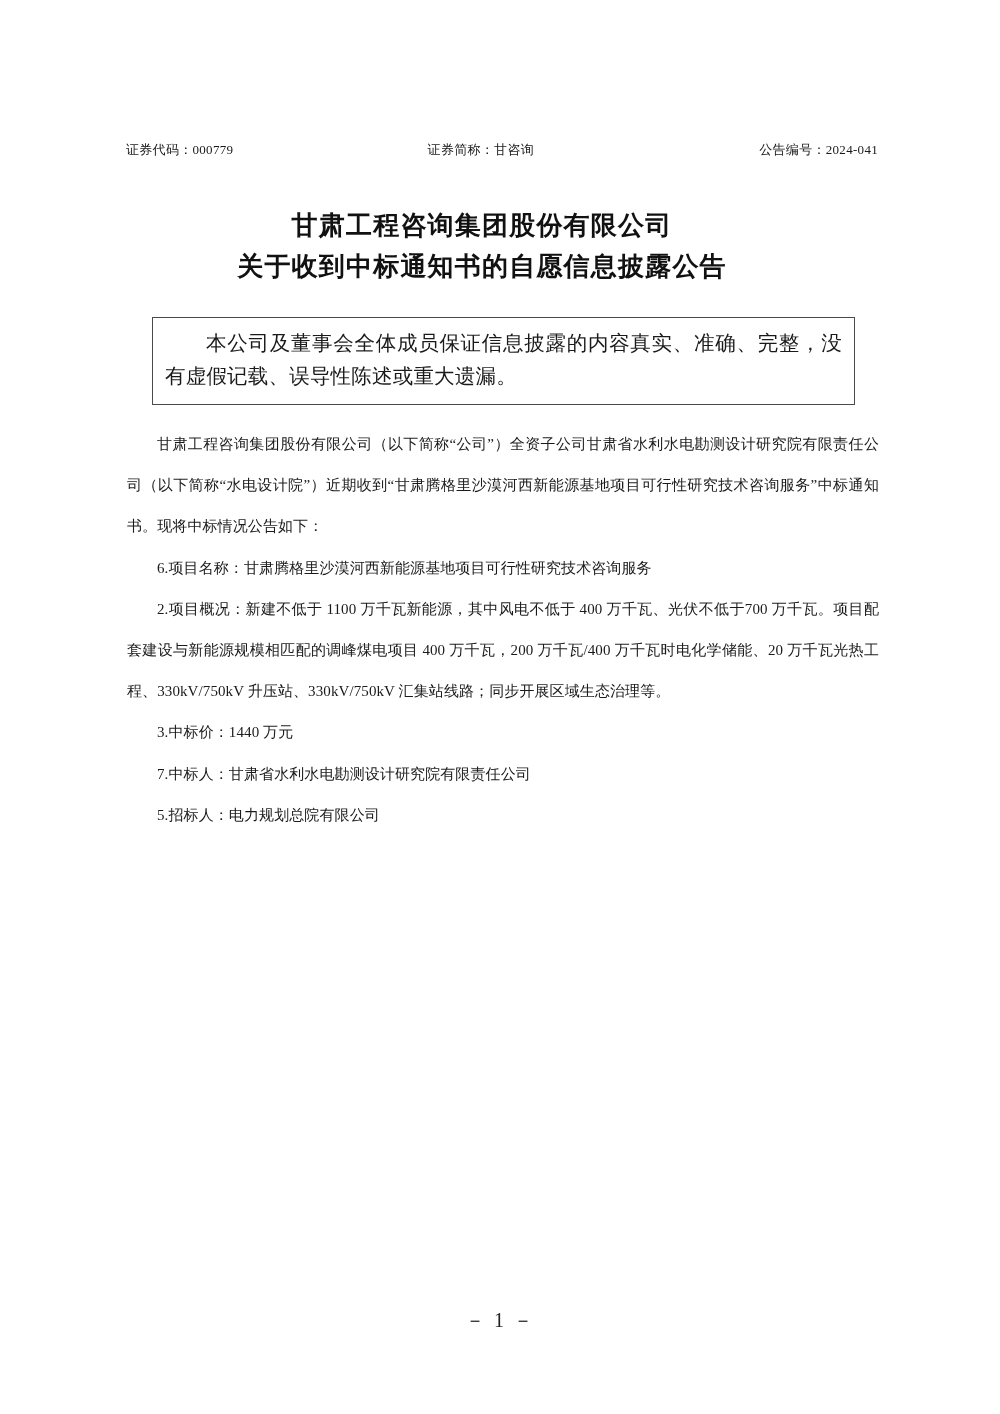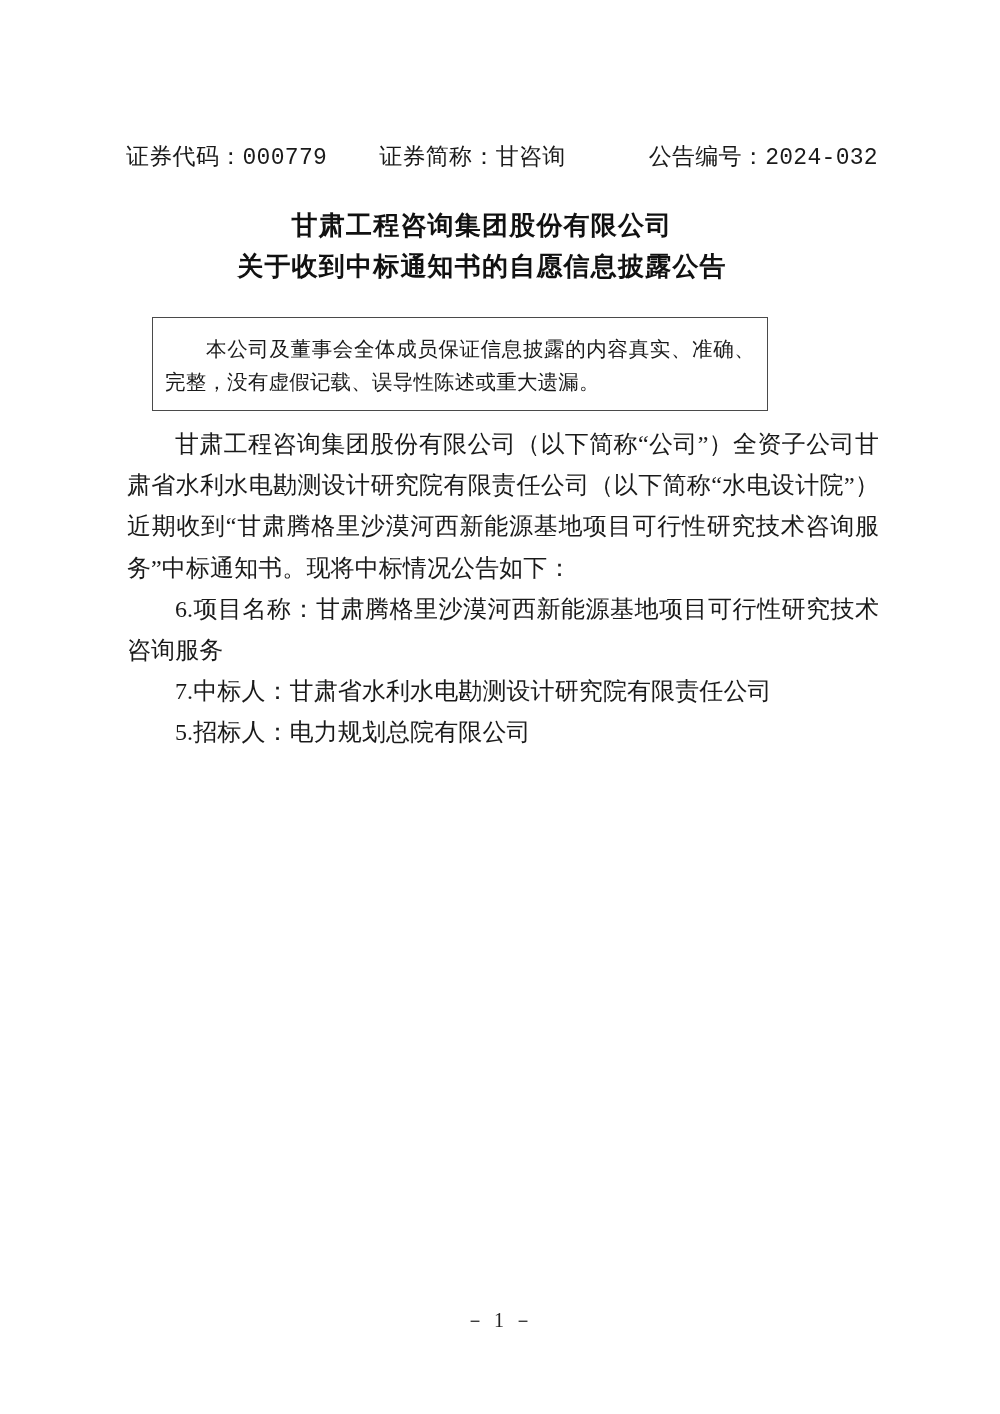--- a/index.html
+++ b/index.html
@@ -28,24 +28,23 @@
 
   
   .doc-header {
     position: absolute;
     left: 126px;
     top: 141px;
     width: 752px;
     display: flex;
     justify-content: space-between;
     align-items: baseline;
-    font-size: 23px;
+    font-size: 13px;
     letter-spacing: 0.3px;
     white-space: nowrap;
-    font-family: Liberation Mono, monospace;
   }
   .doc-header .hcell {
     display: inline-block;
   }
   .doc-header .hcell.c1 { margin-left: 0px; }
   .doc-header .hcell.c2 { margin-right: 31px; }
   .doc-header .hcell.c3 { margin-right: 0px; }
 
   
   .title-block {
@@ -61,44 +60,44 @@
     letter-spacing: 1.2px;
     line-height: 41px;
     color: #111;
   }
 
   
   .notice-box {
     position: absolute;
     left: 152px;
     top: 317px;
-    width: 616px;
+    width: 703px;
     box-sizing: border-box;
     border: 1.4px solid #4a4a4a;
-    padding: 15px 12px 11px 12px;
+    padding: 9px 12px 11px 12px;
   }
   .notice-text {
     font-size: 20.5px;
     line-height: 33px;
     text-indent: 2em;
     text-align: justify;
     text-justify: inter-ideograph;
     letter-spacing: 0.2px;
   }
 
   
   .body-block {
     position: absolute;
     left: 127px;
     top: 424px;
     width: 752px;
   }
   p.para {
     margin: 0;
-    font-size: 24px;
+    font-size: 15px;
     line-height: 41.2px;
     text-indent: 2em;
     text-align: justify;
     text-justify: inter-ideograph;
     letter-spacing: 0.1px;
   }
   p.para.nojust {
     text-align: left;
   }
   p.heading {
@@ -123,34 +122,36 @@
   }
 </style>
 </head>
 <body>
 
 <div class="page">
 
   <div class="doc-header">
     <span class="hcell c1">证券代码：000779</span>
     <span class="hcell c2">证券简称：甘咨询</span>
-    <span class="hcell c3">公告编号：2024-032</span>
+    <span class="hcell c3">公告编号：2024-041</span>
   </div>
 
   <div class="title-block">
     <div class="title-line">甘肃工程咨询集团股份有限公司</div>
     <div class="title-line">关于收到中标通知书的自愿信息披露公告</div>
   </div>
 
   <div class="notice-box">
     <div class="notice-text">本公司及董事会全体成员保证信息披露的内容真实、准确、完整，没有虚假记载、误导性陈述或重大遗漏。</div>
   </div>
 
   <div class="body-block">
     <p class="para">甘肃工程咨询集团股份有限公司（以下简称“公司”）全资子公司甘肃省水利水电勘测设计研究院有限责任公司（以下简称“水电设计院”）近期收到“甘肃腾格里沙漠河西新能源基地项目可行性研究技术咨询服务”中标通知书。现将中标情况公告如下：</p>
     <p class="para">6.项目名称：甘肃腾格里沙漠河西新能源基地项目可行性研究技术咨询服务</p>
+    <p class="para">2.项目概况：新建不低于 1100 万千瓦新能源，其中风电不低于 400 万千瓦、光伏不低于700 万千瓦。项目配套建设与新能源规模相匹配的调峰煤电项目 400 万千瓦，200 万千瓦/400 万千瓦时电化学储能、20 万千瓦光热工程、330kV/750kV 升压站、330kV/750kV 汇集站线路；同步开展区域生态治理等。</p>
+    <p class="para nojust">3.中标价：1440 万元</p>
     <p class="para nojust">7.中标人：甘肃省水利水电勘测设计研究院有限责任公司</p>
     <p class="para nojust">5.招标人：电力规划总院有限公司</p>
   </div>
 
   <div class="page-footer">－ 1 －</div>
 
 </div>
 
 </body></html>

